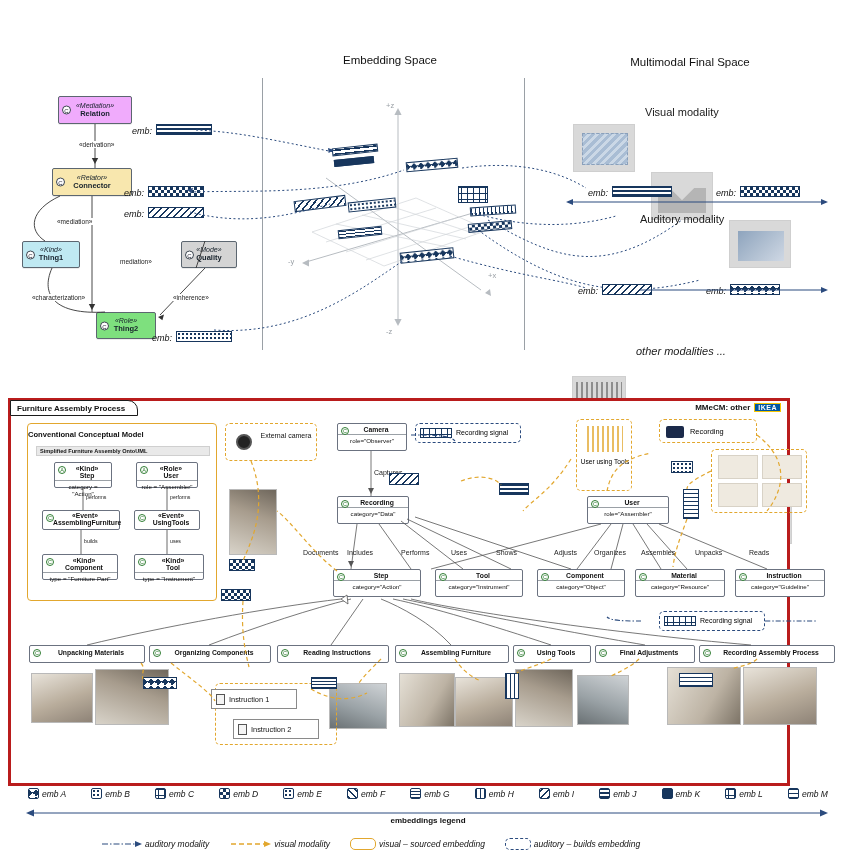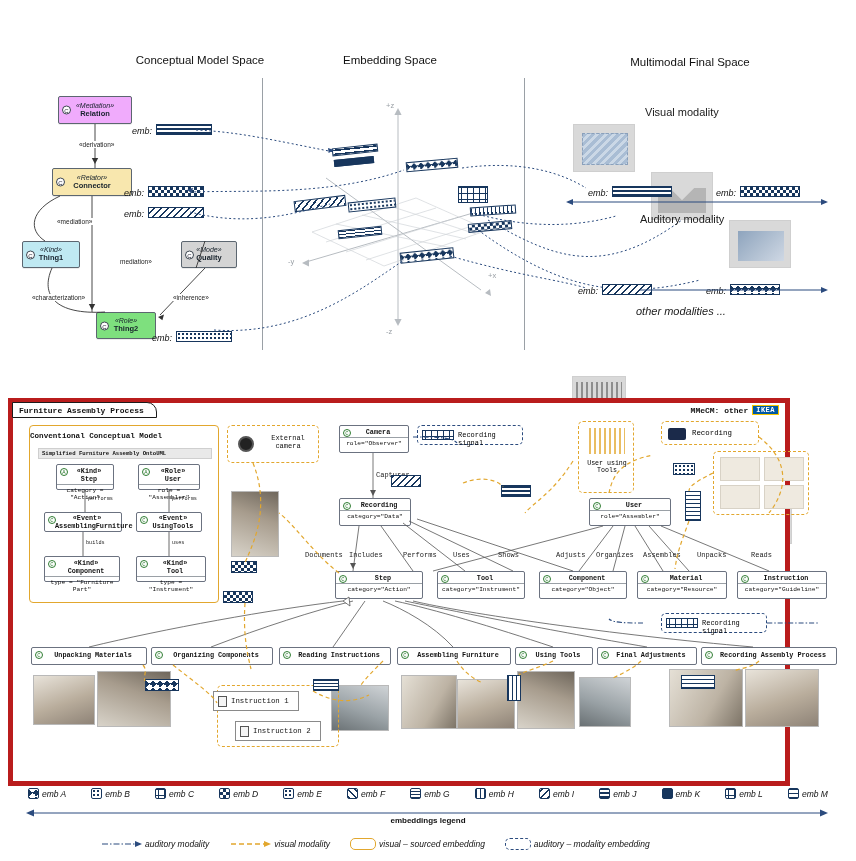--- a/index.html
+++ b/index.html
@@ -13,21 +13,21 @@
     width: 856px; height: 861px;
     overflow: hidden;
     background: #ffffff;
   }
   .abs { position: absolute; }
 
   
   .ttl { font-size: 11px; color: #1b1b1b; }
   .sm  { font-size: 8px;  color: #1b1b1b; font-weight: bold; }
   .xs  { font-size: 7px;  color: #1b1b1b; }
-  .it  { font-style: italic; }
+  .it  { font-style: italic; margin-top: 40px; }
 
   
   .panel-title {
     font-size: 11.5px; color: #111; text-align: center;
   }
   .vsep { background: #9aa0a6; width: 1px; }
 
   
   .umlbox {
     border: 1px solid #5c6670;
@@ -88,21 +88,21 @@
   }
   .audioph { background:#d9d9d9; border:1px solid #cfcfcf; position:relative; overflow:hidden;}
   .audioph .bars {
     position:absolute; inset:12% 6%;
     background: repeating-linear-gradient(90deg,#8e8e8e 0 2px,#d9d9d9 2px 5px);
   }
 
   
   #bottom {
     position: absolute; left: 8px; top: 398px; width: 782px; height: 388px;
-    border: 5px solid #b91c1c; background: #fff; font-family: Liberation Mono, monospace;
+    border: 3px solid #b91c1c; background: #fff;
   }
   .tabtag {
     position: absolute; left: -1px; top: -1px; height: 16px;
     border: 1px solid #1b1b1b; background: #fff;
     border-radius: 0 10px 0 0; padding: 0 12px 0 6px;
     font-size: 8px; line-height: 15px; color: #111; font-weight: bold;
   }
   .node {
     position: absolute; border: 1px solid #6b7280; background: #fff;
     border-radius: 2px; font-size: 6.5px; color: #111; text-align: center;
@@ -123,21 +123,20 @@
   .legend-icon { display:inline-block; width:11px; height:11px; border:1px solid #17365d; vertical-align:middle; border-radius:2px;}
   .legend-item { font-size:8.5px; font-style:italic; color:#111; display:flex; align-items:center; gap:3px;}
 
   .axis-lbl { font-size:7.5px; fill:#9aa0a6; }
 </style>
 </head>
 <body>
 
 <div id="page">
 
-  <div class="abs panel-title" style="left:60px; top:54px; width:280px;">Conceptual Model Space</div>
   <div class="abs panel-title" style="left:290px; top:54px; width:200px;">Embedding Space</div>
   <div class="abs panel-title" style="left:570px; top:56px; width:240px;">Multimodal Final Space</div>
 
   <div class="abs vsep" style="left:262px; top:78px; height:272px;"></div>
   <div class="abs vsep" style="left:524px; top:78px; height:272px;"></div>
 
   <div class="abs umlbox yellowb" style="left:58px; top:96px; width:74px; height:28px;">
     <span class="cmark">C</span>
     <span class="stereo">«Mediation»</span>
     <span class="nm">Relation</span>
@@ -672,17 +671,17 @@
           <path d="M42,5 l-7,-3 v6 z" fill="#e2a72e"></path>
         </svg>
       <span>visual modality</span>
     </span>
     <span class="legend-item">
       <span style="display:inline-block; width:26px; height:12px; border:1.4px solid #e2a72e; border-radius:5px;"></span>
       <span>visual – sourced embedding</span>
     </span>
     <span class="legend-item">
       <span style="display:inline-block; width:26px; height:12px; border:1.4px dashed #2b4b7e; border-radius:5px;"></span>
-      <span>auditory – modality embedding</span>
+      <span>auditory – builds embedding</span>
     </span>
   </div>
 
 </div>
 
 </body></html>

